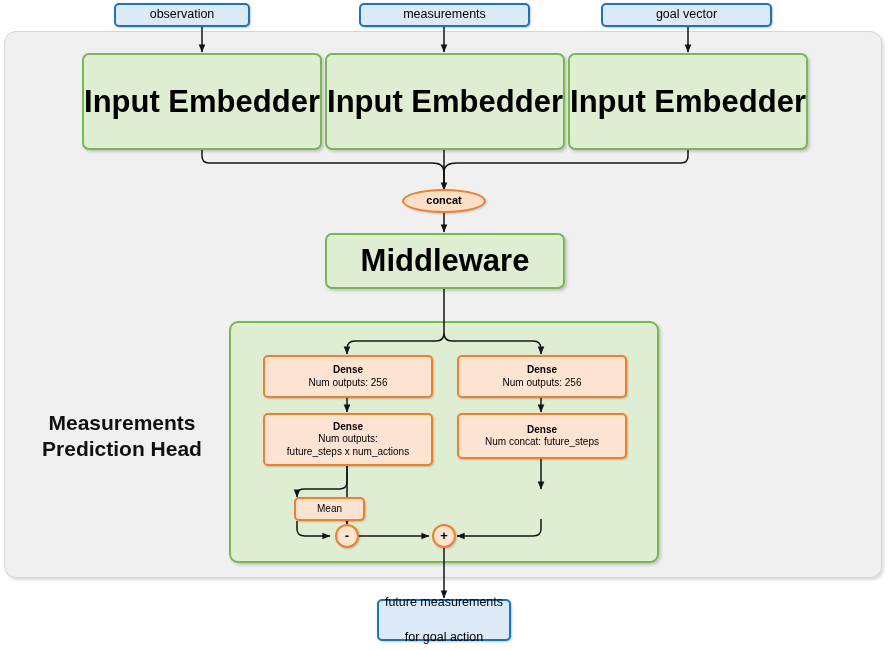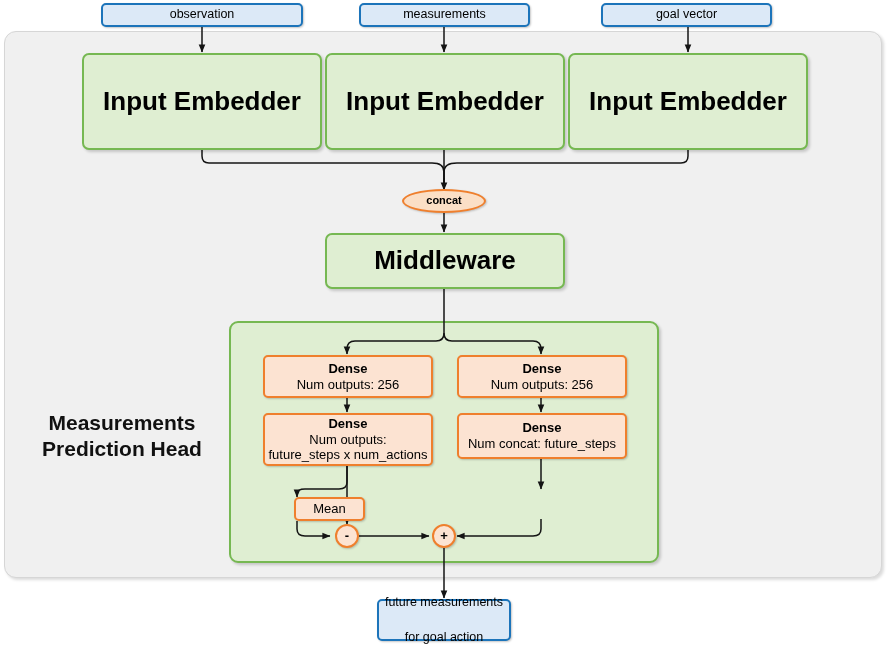--- a/index.html
+++ b/index.html
@@ -48,41 +48,41 @@
   }
 
   
   .green-box {
     background: #dfeed2;
     border: 2px solid #76b852;
     border-radius: 7px;
     color: #000;
     box-shadow: 2px 2px 3px rgba(0,0,0,0.18);
   }
-  .green-box.big-label { font-size: 26px; font-weight: bold; }
+  .green-box.big-label { font-size: 31px; font-weight: bold; }
 
   
   #prediction-head-box {
     left: 229px;
     top: 321px;
     width: 430px;
     height: 242px;
     background: #dfeed2;
     border: 2px solid #76b852;
     border-radius: 9px;
     box-shadow: 2px 2px 3px rgba(0,0,0,0.18);
   }
 
   
   .orange-box {
     background: #fce3d2;
     border: 2px solid #ef7f2d;
     border-radius: 5px;
     color: #000;
-    font-size: 13px;
+    font-size: 10px;
     flex-direction: column;
     box-shadow: 1px 1px 2px rgba(0,0,0,0.2);
   }
   .orange-box .t1 { font-weight: bold; }
 
   
   #concat-node {
     background: #fbdfc6;
     border: 2px solid #ef7f2d;
     border-radius: 50%;
@@ -166,21 +166,21 @@
       <path d="M541,398 L541,412" marker-end="url(#arrow)"></path>
 
       <path d="M541,459 L541,489" marker-end="url(#arrow)"></path>
 
       <path d="M541,519 L541,529 Q541,536 533,536 L457,536" marker-end="url(#arrow)"></path>
 
       <path d="M444,548 L444,598" marker-end="url(#arrow)"></path>
     </g>
   </svg>
 
-  <div class="node blue-box" style="left:101px; top:3px; width:202px; height:24px;">
+  <div class="node blue-box" style="left:114px; top:3px; width:136px; height:24px;">
     <span>observation</span>
   </div>
   <div class="node blue-box" style="left:359px; top:3px; width:171px; height:24px;">
     <span>measurements</span>
   </div>
   <div class="node blue-box" style="left:601px; top:3px; width:171px; height:24px;">
     <span>goal vector</span>
   </div>
 
   <div class="node green-box big-label" style="left:82px; top:53px; width:240px; height:97px;">

